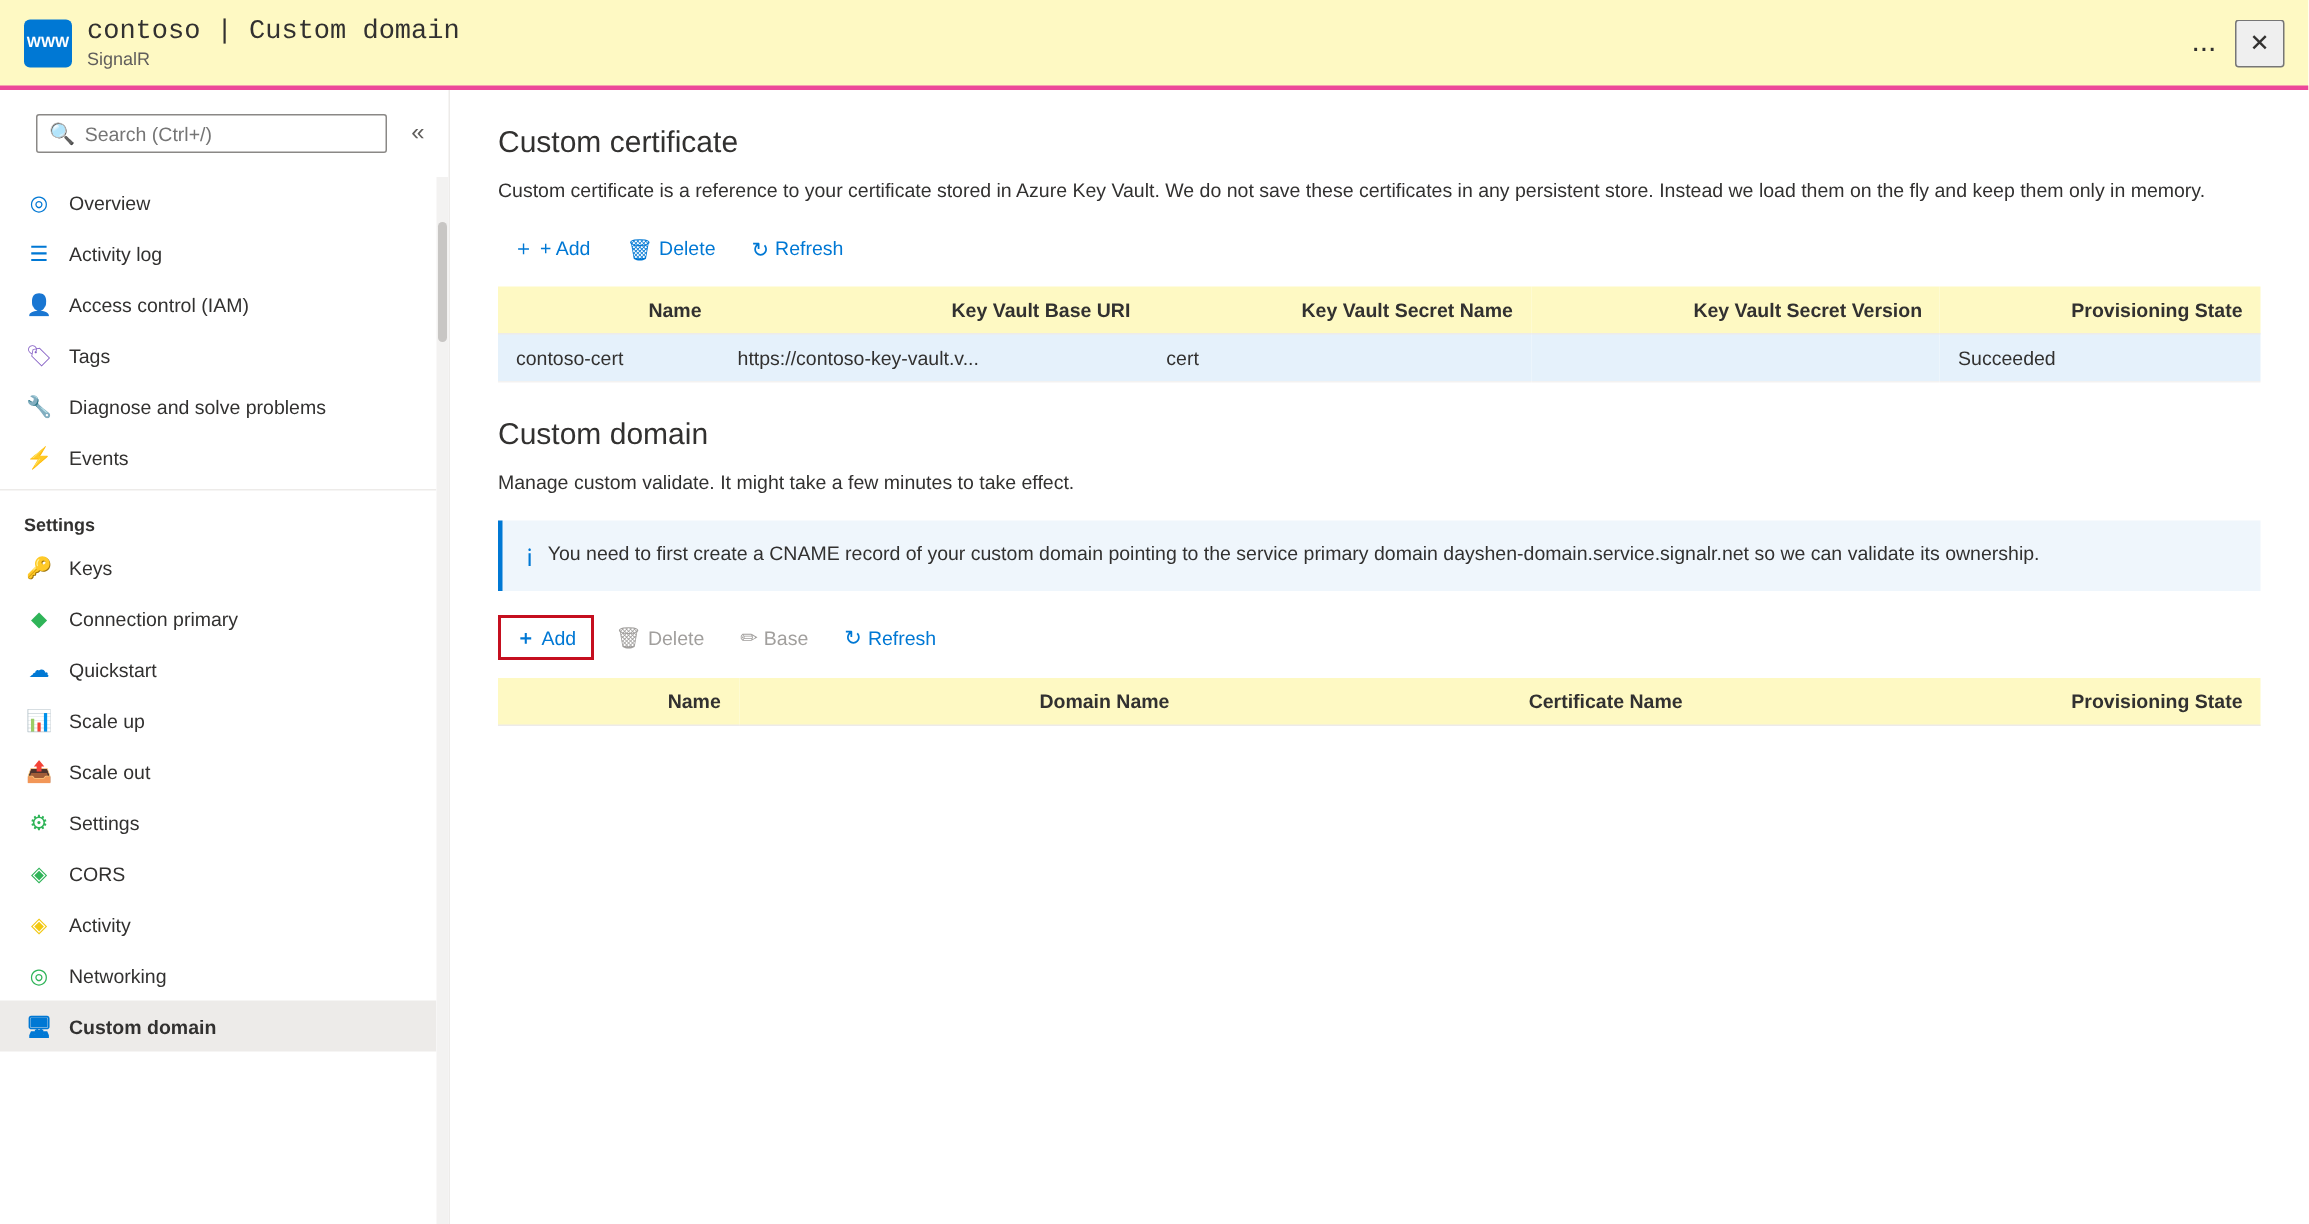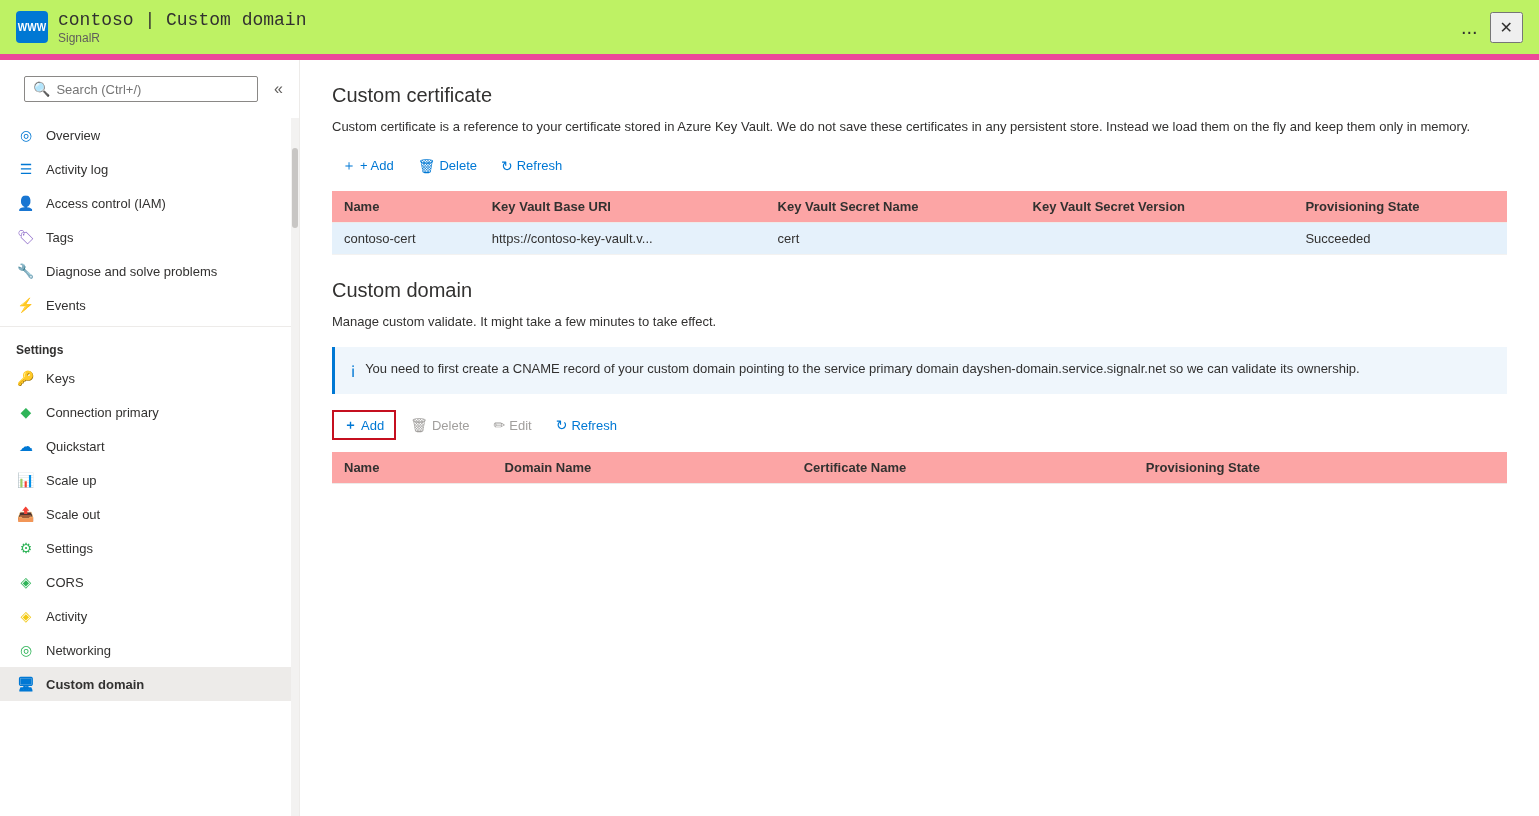--- a/index.html
+++ b/index.html
@@ -1,21 +1,21 @@
 <!DOCTYPE html>
 <html><head>
   <meta charset="utf-8">
   <style>
     * { box-sizing: border-box; margin: 0; padding: 0; }
     body { font-family: 'Segoe UI', Arial, sans-serif; font-size: 13px; color: #323130; background: #fff; display: flex; flex-direction: column; height: 816px; overflow: hidden; }
     
     
     .title-bar {
-      display: flex; align-items: center; padding: 8px 16px; border-bottom: 6px solid #ec4899;
-      background: #bef264; min-height: 60px;
+      display: flex; align-items: center; padding: 8px 16px; border-bottom: 3px solid #ec4899;
+      background: #fef9c3; min-height: 60px;
     }
     .title-bar-icon {
       width: 32px; height: 32px; background: #0078d4; border-radius: 4px;
       display: flex; align-items: center; justify-content: center; color: white; font-size: 10px; font-weight: bold;
       margin-right: 10px; flex-shrink: 0;
     }
     .title-bar-text { flex: 1; }
     .title-bar-title { font-size: 18px; font-weight: 400; color: #323130; font-family: Liberation Mono, monospace; }
     .title-bar-subtitle { font-size: 12px; color: #605e5c; }
     .title-bar-more { color: #323130; font-size: 20px; cursor: pointer; margin: 0 12px; }
@@ -65,22 +65,22 @@
     .toolbar-btn {
       display: flex; align-items: center; gap: 4px; padding: 4px 10px;
       border: none; background: none; cursor: pointer; color: #0078d4; font-size: 13px;
     }
     .toolbar-btn.disabled { color: #a19f9d; cursor: default; }
     .toolbar-btn-icon { font-size: 14px; }
 
     
     .data-table { width: 100%; border-collapse: collapse; }
     .data-table th {
-      text-align: left; padding: 8px 12px; font-size: 13px; font-weight: 600;
-      color: #323130; border-bottom: 1px solid #edebe9; background: #fca5a5;
+      text-align: right; padding: 8px 12px; font-size: 13px; font-weight: 600;
+      color: #323130; border-bottom: 1px solid #edebe9; background: #fef9c3;
     }
     .data-table td {
       padding: 8px 12px; font-size: 13px; color: #323130; border-bottom: 1px solid #f3f2f1;
     }
     .data-table tr.selected td { background: #e5f1fb; }
 
     
     .info-box {
       background: #eff6fc; border-left: 3px solid #0078d4; padding: 12px 16px;
       margin-bottom: 16px; display: flex; align-items: flex-start; gap: 10px;
@@ -259,21 +259,21 @@
         <button class="add-btn-highlight">
           <span style="font-weight:bold;">＋</span>
           <span>Add</span>
         </button>
         <button class="toolbar-btn disabled">
           <span class="toolbar-btn-icon">🗑</span>
           <span>Delete</span>
         </button>
         <button class="toolbar-btn disabled">
           <span class="toolbar-btn-icon">✏</span>
-          <span>Edit</span>
+          <span>Base</span>
         </button>
         <button class="toolbar-btn">
           <span class="toolbar-btn-icon">↻</span>
           <span>Refresh</span>
         </button>
       </div>
 
       <table class="data-table">
         <thead>
           <tr>

